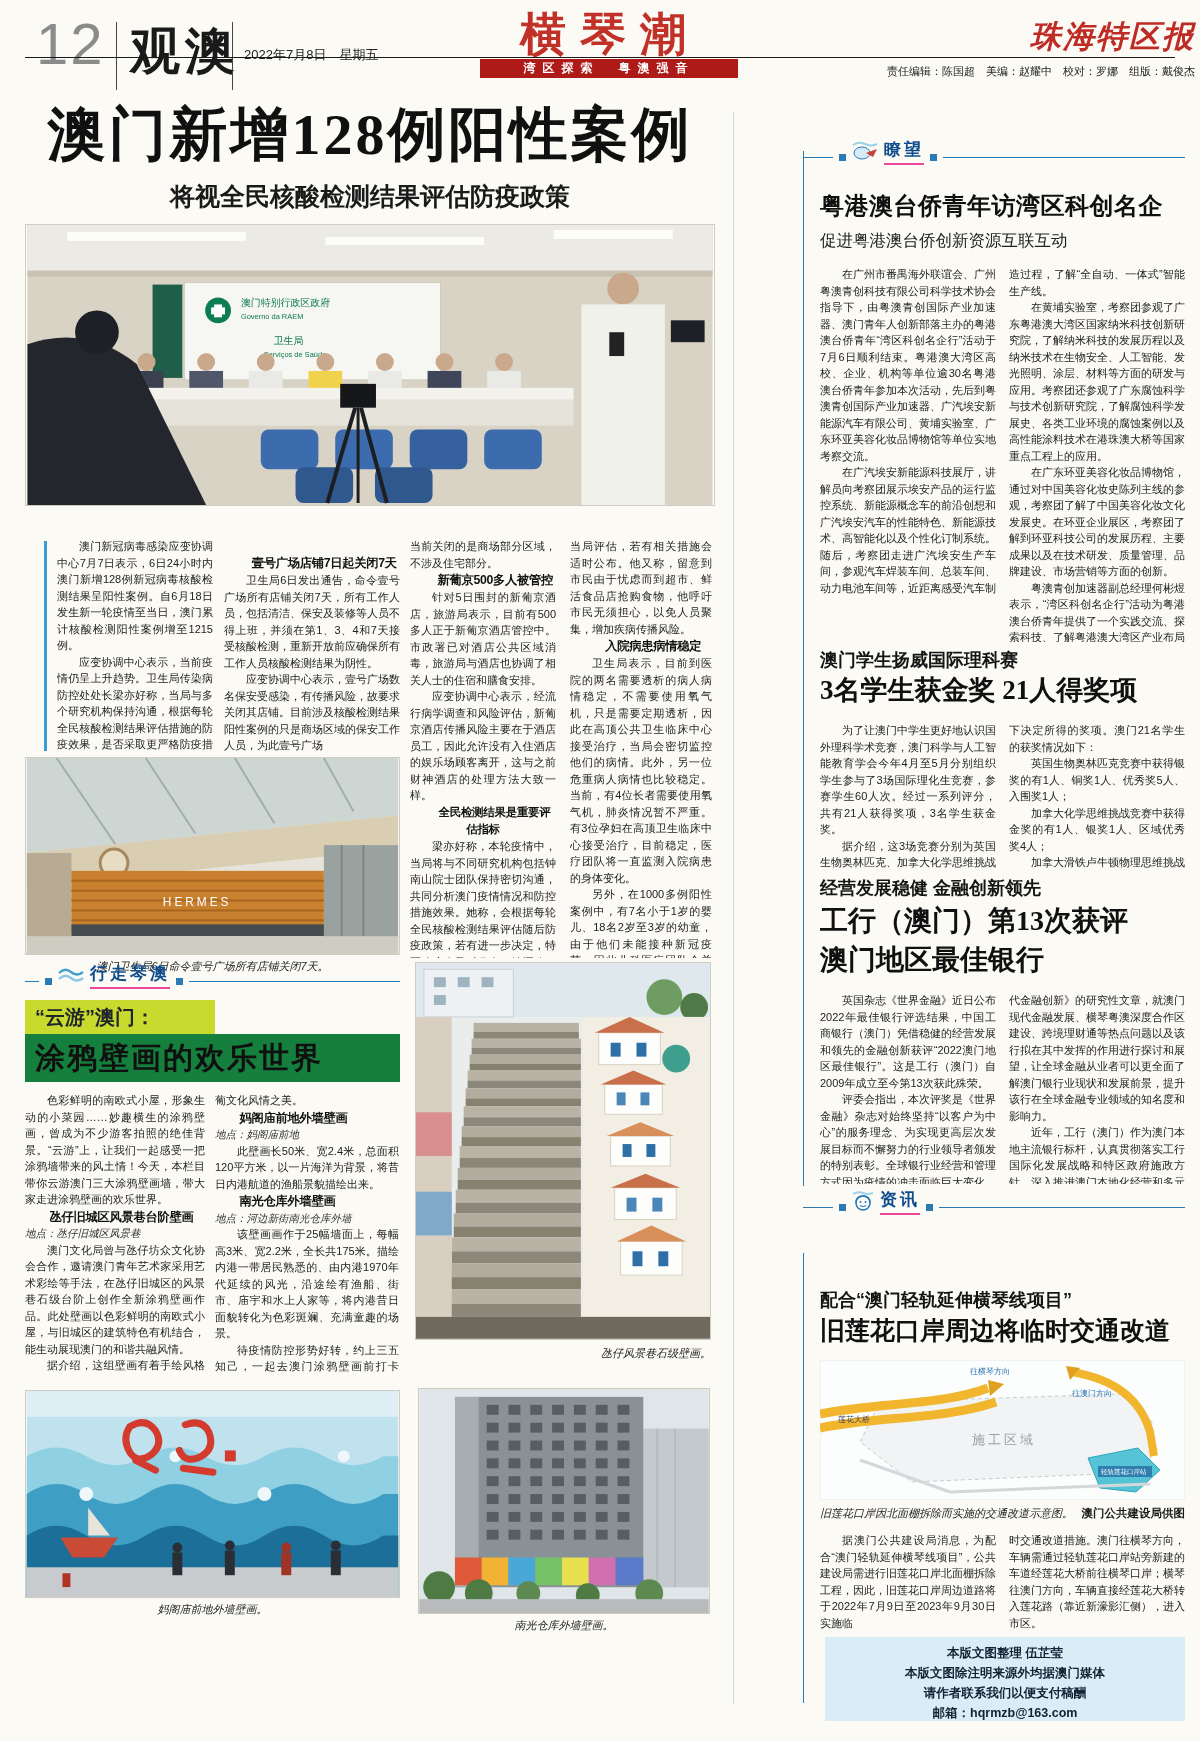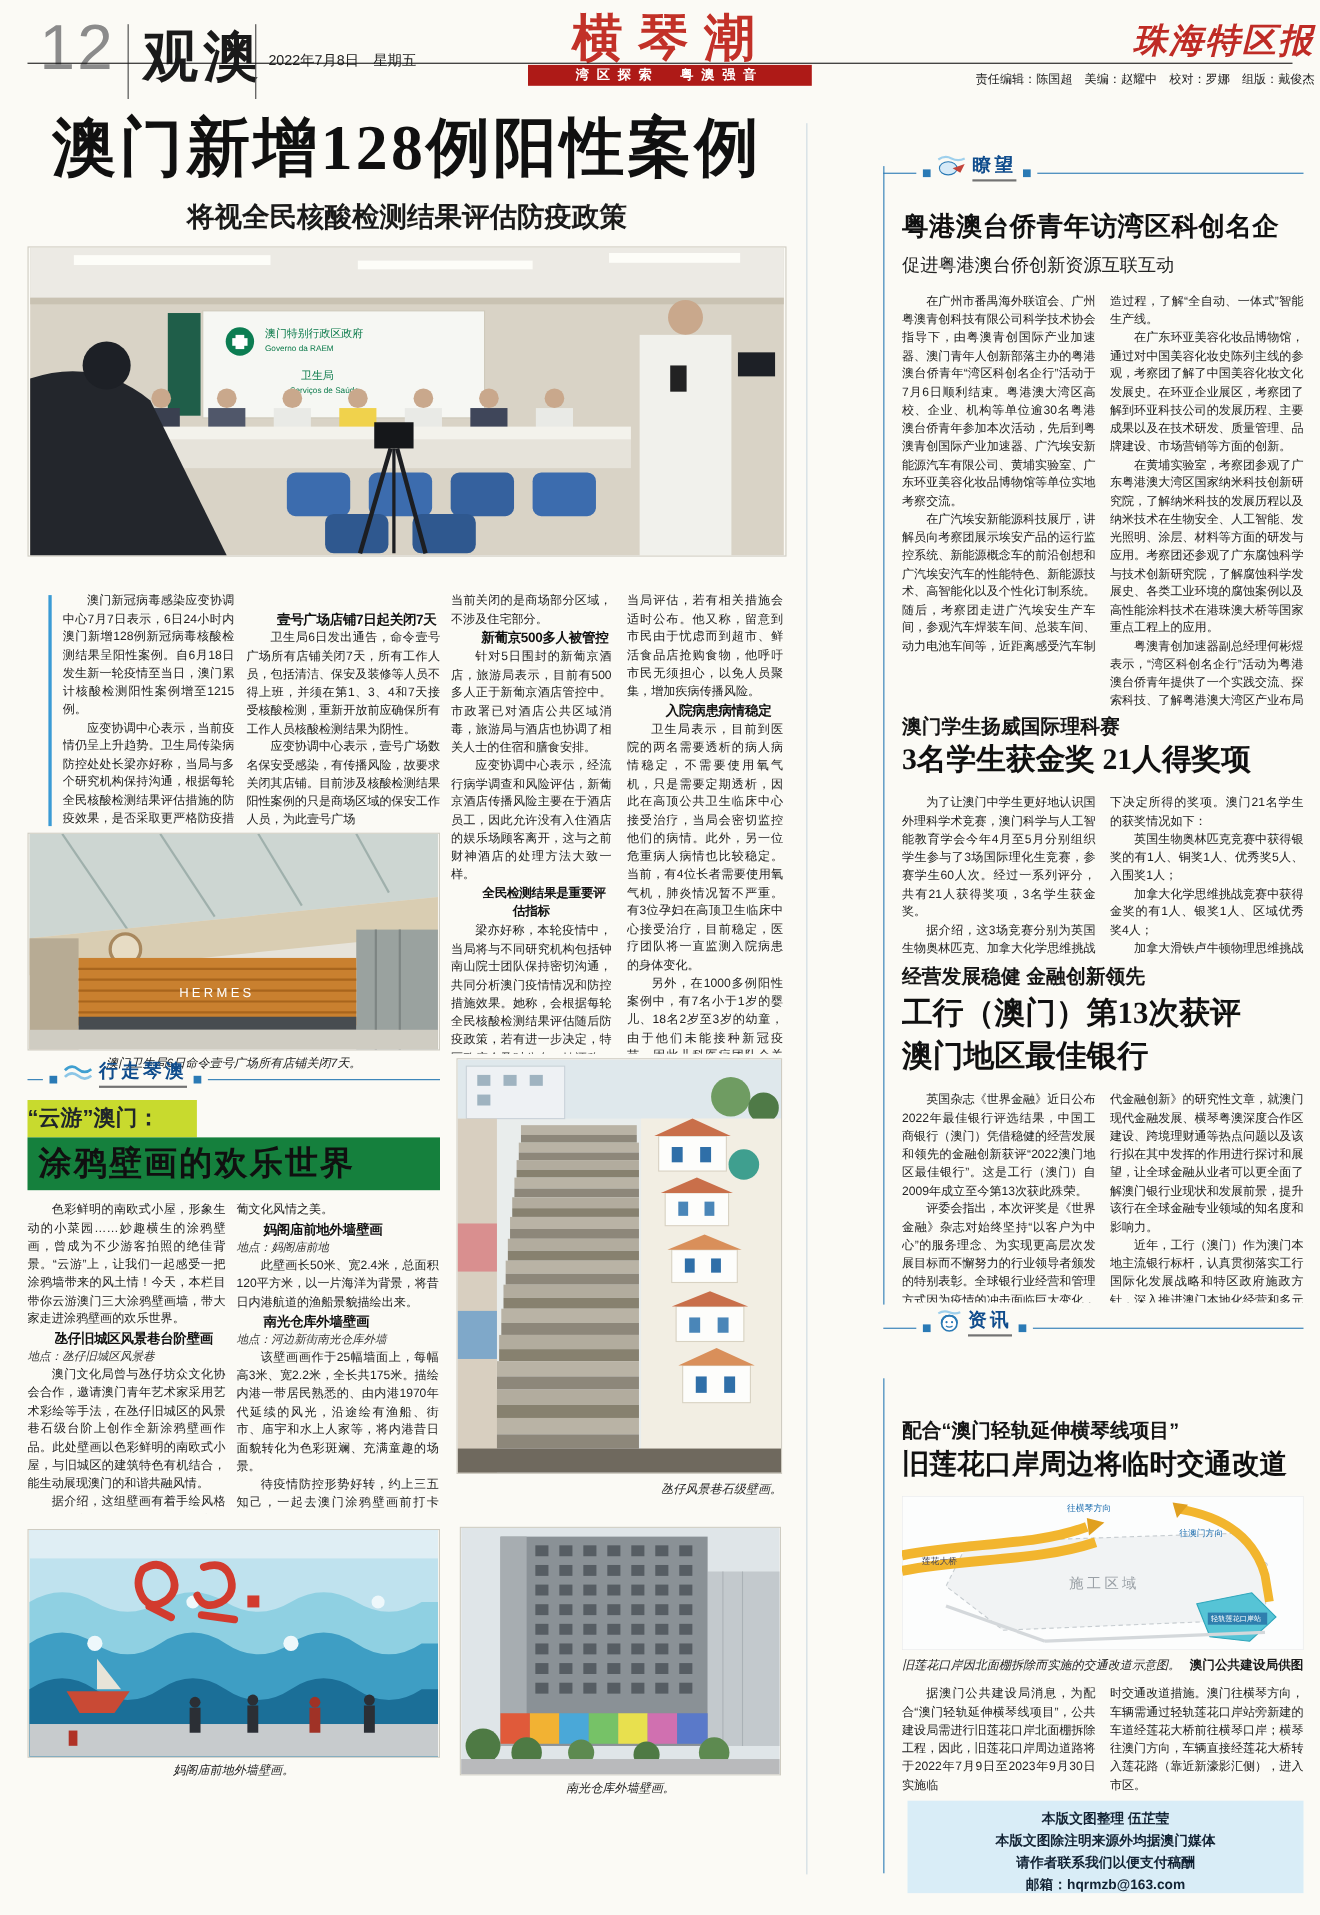--- a/index.html
+++ b/index.html
@@ -14,21 +14,21 @@
         letter-spacing:-0.3px;color:#111;}
   .loc{font-style:italic;font-size:10.5px;color:#333;margin:2px 0;text-indent:1em;}
   .cap{font-style:italic;font-size:11.5px;color:#222;}
   .vline{background:#444;width:1px;}
   .hl{font-weight:900;color:#101010;}
   .kicker{font-weight:700;color:#151515;}
   .badge-row{display:flex;align-items:center;gap:6px;}
   .badge-seg{height:1px;background:#2a7ab5;}
   .badge-sq{width:7px;height:7px;background:#2a7ab5;}
   .badge-text{font-size:17px;font-weight:900;color:#0f4c8c;letter-spacing:3px;
-              border-bottom:2px solid #737373;padding-bottom:2px;}
+              border-bottom:2px solid #ec4899;padding-bottom:2px;}
   .photo{border:1px solid #cfccc2;box-sizing:border-box;}
   .footerbox{background:#d9edf7;text-align:center;font-weight:bold;font-size:12.5px;
              line-height:20px;color:#123;padding-top:6px;box-sizing:border-box;}
 </style>
 </head>
 <body>
 
 <div class="page">
 
   <div class="abs" style="left:36px;top:10px;font-size:58px;color:#8b8b8b;letter-spacing:2px;">12</div>
@@ -176,22 +176,22 @@
   </div>
 
   <div class="abs hl" style="left:820px;top:190px;width:365px;font-size:24px;letter-spacing:0.5px;">粤港澳台侨青年访湾区科创名企</div>
   <div class="abs" style="left:820px;top:230px;width:365px;font-size:16.5px;color:#222;">促进粤港澳台侨创新资源互联互动</div>
   <div class="abs col" style="left:820px;top:266px;width:176px;height:376px;">
     <p>在广州市番禺海外联谊会、广州粤澳青创科技有限公司科学技术协会指导下，由粤澳青创国际产业加速器、澳门青年人创新部落主办的粤港澳台侨青年“湾区科创名企行”活动于7月6日顺利结束。粤港澳大湾区高校、企业、机构等单位逾30名粤港澳台侨青年参加本次活动，先后到粤澳青创国际产业加速器、广汽埃安新能源汽车有限公司、黄埔实验室、广东环亚美容化妆品博物馆等单位实地考察交流。</p>
     <p>在广汽埃安新能源科技展厅，讲解员向考察团展示埃安产品的运行监控系统、新能源概念车的前沿创想和广汽埃安汽车的性能特色、新能源技术、高智能化以及个性化订制系统。随后，考察团走进广汽埃安生产车间，参观汽车焊装车间、总装车间、动力电池车间等，近距离感受汽车制</p>
   </div>
   <div class="abs col" style="left:1009px;top:266px;width:176px;height:376px;">
     <p class="noind">造过程，了解“全自动、一体式”智能生产线。</p>
+    <p>在黄埔实验室，考察团参观了广东粤港澳大湾区国家纳米科技创新研究院，了解纳米科技的发展历程以及纳米技术在生物安全、人工智能、发光照明、涂层、材料等方面的研发与应用。考察团还参观了广东腐蚀科学与技术创新研究院，了解腐蚀科学发展史、各类工业环境的腐蚀案例以及高性能涂料技术在港珠澳大桥等国家重点工程上的应用。</p>
     <p>在广东环亚美容化妆品博物馆，通过对中国美容化妆史陈列主线的参观，考察团了解了中国美容化妆文化发展史。在环亚企业展区，考察团了解到环亚科技公司的发展历程、主要成果以及在技术研发、质量管理、品牌建设、市场营销等方面的创新。</p>
-    <p>在黄埔实验室，考察团参观了广东粤港澳大湾区国家纳米科技创新研究院，了解纳米科技的发展历程以及纳米技术在生物安全、人工智能、发光照明、涂层、材料等方面的研发与应用。考察团还参观了广东腐蚀科学与技术创新研究院，了解腐蚀科学发展史、各类工业环境的腐蚀案例以及高性能涂料技术在港珠澳大桥等国家重点工程上的应用。</p>
     <p>粤澳青创加速器副总经理何彬煜表示，“湾区科创名企行”活动为粤港澳台侨青年提供了一个实践交流、探索科技、了解粤港澳大湾区产业布局及发展趋势的机会，开拓了青年的格局与视野，促进了粤港澳台侨创新资源的互联互动。</p>
   </div>
 
   <div class="abs kicker" style="left:820px;top:648px;font-size:18px;">澳门学生扬威国际理科赛</div>
   <div class="abs serif hl" style="left:820px;top:672px;width:365px;font-size:27px;">3名学生获金奖  21人得奖项</div>
   <div class="abs col" style="left:820px;top:722px;width:176px;height:148px;">
     <p>为了让澳门中学生更好地认识国外理科学术竞赛，澳门科学与人工智能教育学会今年4月至5月分别组织学生参与了3场国际理化生竞赛，参赛学生60人次。经过一系列评分，共有21人获得奖项，3名学生获金奖。</p>
     <p>据介绍，这3场竞赛分别为英国生物奥林匹克、加拿大化学思维挑战和加拿大滑铁卢牛顿物理思维挑战。比赛皆以线下笔试形式进行，参赛学生按所得分数在主办国划出的分数线</p>
   </div>
   <div class="abs col" style="left:1009px;top:722px;width:176px;height:148px;">
@@ -273,21 +273,21 @@
     <div class="badge-seg" style="width:14px;margin-top:12px;"></div>
     <div class="badge-sq" style="margin-top:12px;"></div>
     <svg width="26" height="20" viewBox="0 0 26 20">
       <path d="M1,8 Q7,2 13,7 T25,7" stroke="#3f9fd0" stroke-width="2.4" fill="none"></path>
       <path d="M1,14 Q7,8 13,13 T25,13" stroke="#8cc6e6" stroke-width="2.4" fill="none"></path>
     </svg>
     <span class="badge-text">行走琴澳</span>
     <div class="badge-sq" style="margin-top:12px;"></div>
     <div class="badge-seg" style="flex:1;margin-top:12px;"></div>
   </div>
-  <div class="abs" style="left:25px;top:1000px;width:154px;height:34px;background:#c8da2e;line-height:34px;
+  <div class="abs" style="left:25px;top:1000px;width:190px;height:34px;background:#c8da2e;line-height:34px;padding-left:10px;
               font-size:20px;font-weight:800;color:#20262b;box-sizing:border-box;">
     <span>“云游”澳门：</span>
   </div>
   <div class="abs" style="left:25px;top:1034px;width:375px;height:48px;background:#15803d;line-height:48px;padding-left:10px;
               box-sizing:border-box;">
     <span class="serif hl" style="font-size:30px;letter-spacing:2px;">涂鸦壁画的欢乐世界</span>
   </div>
 
   <div class="abs col" style="left:25px;top:1092px;width:180px;height:284px;">
     <p>色彩鲜明的南欧式小屋，形象生动的小菜园……妙趣横生的涂鸦壁画，曾成为不少游客拍照的绝佳背景。“云游”上，让我们一起感受一把涂鸦墙带来的风土情！今天，本栏目带你云游澳门三大涂鸦壁画墙，带大家走进涂鸦壁画的欢乐世界。</p>

